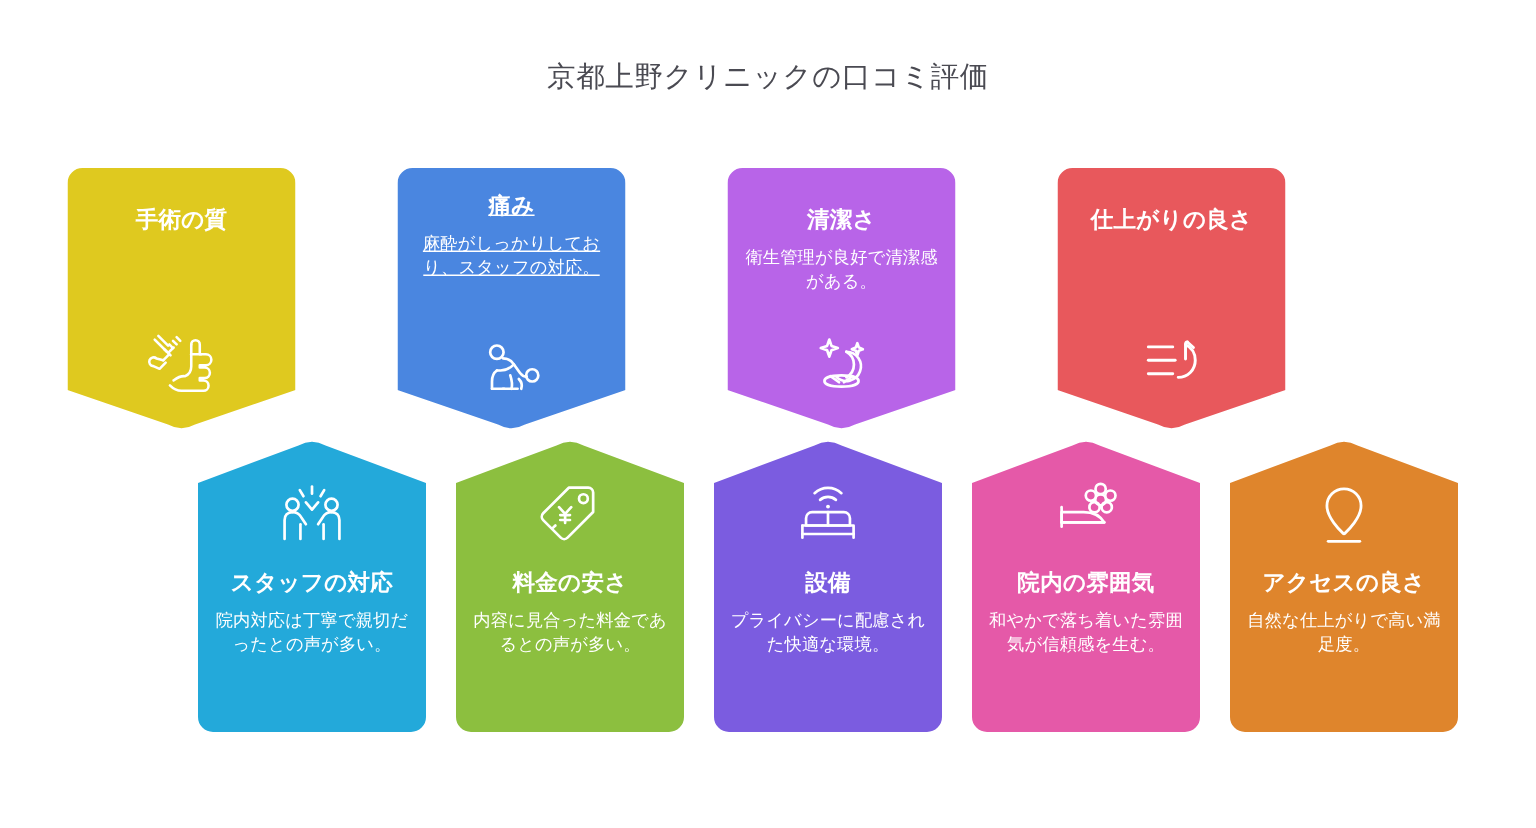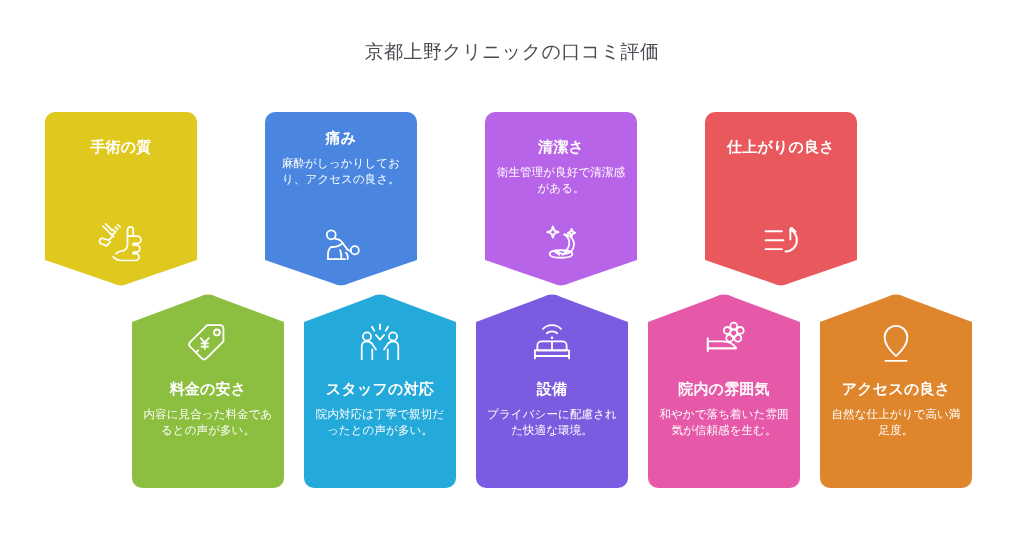--- a/index.html
+++ b/index.html
@@ -136,21 +136,21 @@
   }
   .row-top .card-icon {
     margin-top: auto;
     margin-bottom: 20px;
   }
   .row-bottom .card-icon {
     margin-bottom: 10px;
   }
 
   
-  .row-top .card.tall-desc .card-content { padding-top: 17px; }
+  .row-top .card.tall-desc .card-content { padding-top: 17px; text-decoration: underline; }
   .row-top .card.tall-desc .card-icon { margin-bottom: 14px; }
 </style>
 </head>
 <body>
 
 <div id="infographic">
 
   <div class="page-title">京都上野クリニックの口コミ評価</div>
 
   <div class="card-row row-top" id="row-top">
@@ -188,21 +188,21 @@
         <div class="card-shape">
           <svg viewBox="0 0 152 176" preserveAspectRatio="none">
        <path d="M 10 0 H 142 A 10 10 0 0 1 152 10 V 148
           L 85 171.05
           Q 76 176 67 171.05
           L 0 148 V 10 A 10 10 0 0 1 10 0 Z" fill="#4a86e0"></path>
      </svg>
         </div>
         <div class="card-content">
           <div class="card-title">痛み</div>
-          <div class="card-desc">麻酔がしっかりしており、アクセスの良さ。</div>
+          <div class="card-desc">麻酔がしっかりしており、スタッフの対応。</div>
           <div class="card-icon">
     <svg viewBox="0 0 64 64" fill="none" stroke="#fff" stroke-width="2.2" stroke-linecap="round" stroke-linejoin="round">
       <circle cx="20" cy="17" r="5.5"></circle>
       <circle cx="49" cy="36" r="5"></circle>
       <path d="M25 22c4 0 7 2 9 5l5 7c1.4 2 3 3 5.5 3"></path>
       <path d="M34 27c-3 3-7 5-11 5h-3"></path>
       <path d="M20 32c-3 2-4 5-4 9v6"></path>
       <path d="M16 47h10"></path>
       <path d="M31 36c1 3 2 7 1 11"></path>
       <path d="M25 47h12"></path>
@@ -254,47 +254,20 @@
       <path d="M13 42h20"></path>
       <path d="M45 16c-1 0-1.5 1-1.5 2v12"></path>
       <path d="M43.5 18c5 2.5 8 7.5 8 13 0 8-6.2 14-14 14"></path>
       <path d="M45 16l5 4.5"></path>
     </svg>
           </div>
         </div>
       </div>
     </div>
   <div class="card-row row-bottom" id="row-bottom">
-      <div class="card">
-        <div class="card-shape">
-          <svg viewBox="0 0 152 196" preserveAspectRatio="none">
-       <path d="M 0 30
-          L 67 4.95
-          Q 76 0 85 4.95
-          L 152 30 V 186
-          A 10 10 0 0 1 142 196
-          H 10 A 10 10 0 0 1 0 186 Z" fill="#8cbf3f"></path>
-     </svg>
-        </div>
-        <div class="card-content">
-          <div class="card-icon">
-    <svg viewBox="0 0 64 64" fill="none" stroke="#fff" stroke-width="2.2" stroke-linecap="round" stroke-linejoin="round">
-      <path d="M47 10H31L10 31a4 4 0 0 0 0 5.6L24.4 51a4 4 0 0 0 5.6 0l21-21V14a4 4 0 0 0-4-4z"></path>
-      <circle cx="43" cy="19" r="3.6"></circle>
-      <path d="M23 26l5 5.5 5-5.5"></path>
-      <path d="M24 32.5h8"></path>
-      <path d="M24 36.5h8"></path>
-      <path d="M28 31.5v7.5"></path>
-      <path d="M20 41l-2 2"></path>
-    </svg>
-          </div>
-          <div class="card-title">料金の安さ</div>
-          <div class="card-desc">内容に見合った料金であるとの声が多い。</div>
-        </div>
-      </div>
       <div class="card">
         <div class="card-shape">
           <svg viewBox="0 0 152 196" preserveAspectRatio="none">
        <path d="M 0 30
           L 67 4.95
           Q 76 0 85 4.95
           L 152 30 V 186
           A 10 10 0 0 1 142 196
           H 10 A 10 10 0 0 1 0 186 Z" fill="#23a9da"></path>
      </svg>
@@ -321,20 +294,47 @@
         </div>
       </div>
       <div class="card">
         <div class="card-shape">
           <svg viewBox="0 0 152 196" preserveAspectRatio="none">
        <path d="M 0 30
           L 67 4.95
           Q 76 0 85 4.95
           L 152 30 V 186
           A 10 10 0 0 1 142 196
+          H 10 A 10 10 0 0 1 0 186 Z" fill="#8cbf3f"></path>
+     </svg>
+        </div>
+        <div class="card-content">
+          <div class="card-icon">
+    <svg viewBox="0 0 64 64" fill="none" stroke="#fff" stroke-width="2.2" stroke-linecap="round" stroke-linejoin="round">
+      <path d="M47 10H31L10 31a4 4 0 0 0 0 5.6L24.4 51a4 4 0 0 0 5.6 0l21-21V14a4 4 0 0 0-4-4z"></path>
+      <circle cx="43" cy="19" r="3.6"></circle>
+      <path d="M23 26l5 5.5 5-5.5"></path>
+      <path d="M24 32.5h8"></path>
+      <path d="M24 36.5h8"></path>
+      <path d="M28 31.5v7.5"></path>
+      <path d="M20 41l-2 2"></path>
+    </svg>
+          </div>
+          <div class="card-title">料金の安さ</div>
+          <div class="card-desc">内容に見合った料金であるとの声が多い。</div>
+        </div>
+      </div>
+      <div class="card">
+        <div class="card-shape">
+          <svg viewBox="0 0 152 196" preserveAspectRatio="none">
+       <path d="M 0 30
+          L 67 4.95
+          Q 76 0 85 4.95
+          L 152 30 V 186
+          A 10 10 0 0 1 142 196
           H 10 A 10 10 0 0 1 0 186 Z" fill="#7b5ce0"></path>
      </svg>
         </div>
         <div class="card-content">
           <div class="card-icon">
     <svg viewBox="0 0 64 64" fill="none" stroke="#fff" stroke-width="2.2" stroke-linecap="round" stroke-linejoin="round">
       <path d="M21 14.5a16 16 0 0 1 22 0"></path>
       <path d="M25.5 20a10 10 0 0 1 13 0"></path>
       <circle cx="32" cy="25.5" r="1.6" fill="#fff" stroke="none"></circle>
       <path d="M14 35c0-2.8 2.2-5 5-5h26c2.8 0 5 2.2 5 5v6H14z"></path>

